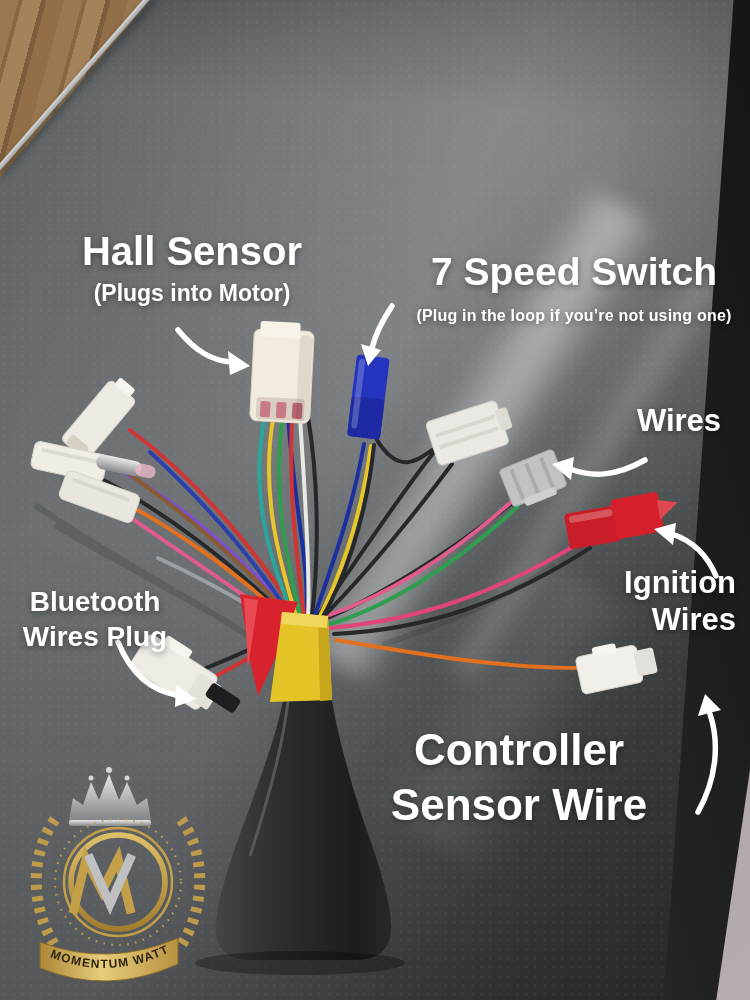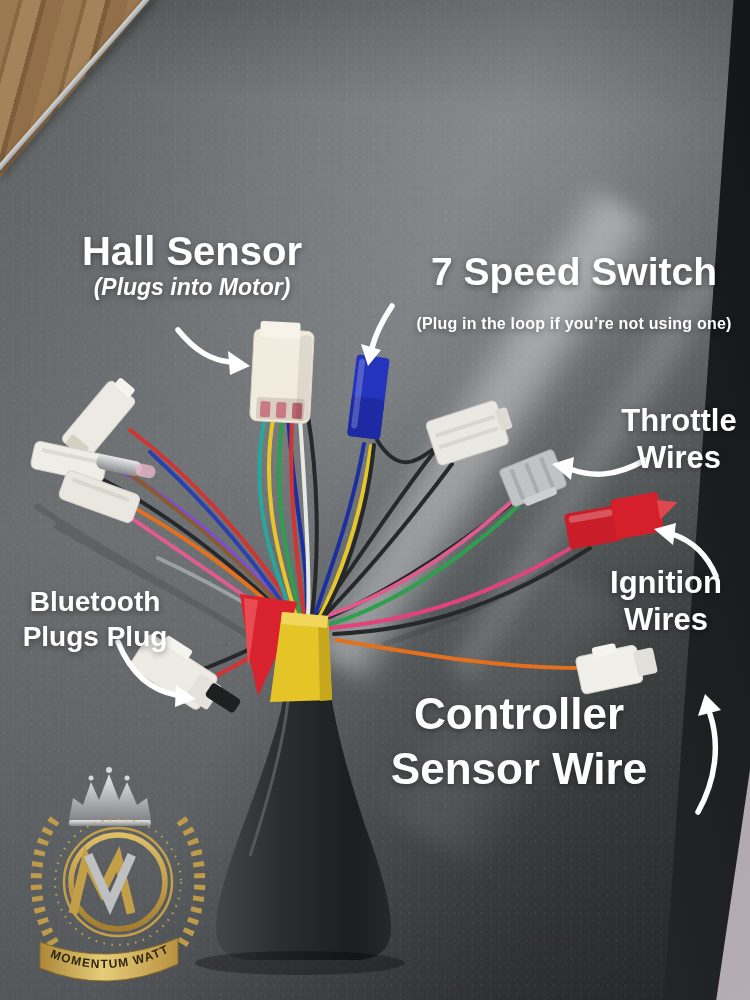--- a/index.html
+++ b/index.html
@@ -41,27 +41,27 @@
   .carpet{
     clip-path:polygon(100% 77%,100% 100%,95.5% 100%);
     background:linear-gradient(320deg,#b6acb3,#958a91);
   }
   svg.harness{position:absolute;inset:0;}
   .label{
     position:absolute;color:#fff;font-weight:700;text-align:center;
     text-shadow:0 2px 6px rgba(0,0,0,.4);line-height:1.15;
   }
   .lbl-hall{left:78px;top:228px;width:228px;font-size:40px;}
-  .lbl-hall .sub{font-size:23px;font-style:italic;}
+  .lbl-hall .sub{font-size:23px;margin-top:6px;}
   .lbl-speed{left:398px;top:250px;width:352px;font-size:39px;}
-  .lbl-speed .sub{font-size:16px;margin-top:20px;letter-spacing:.2px;}
+  .lbl-speed .sub{font-size:16px;margin-top:12px;letter-spacing:.2px;}
   .lbl-throttle{left:608px;top:402px;width:142px;font-size:31px;line-height:37px;}
-  .lbl-ignition{left:596px;top:564px;width:140px;font-size:31px;line-height:37px;}
+  .lbl-ignition{left:596px;top:564px;width:140px;font-size:31px;line-height:37px;text-align:right;}
   .lbl-bluetooth{left:10px;top:584px;width:170px;font-size:28px;line-height:35px;}
-  .lbl-controller{left:388px;top:686px;width:262px;font-size:44px;line-height:55px;}
+  .lbl-controller{left:388px;top:722px;width:262px;font-size:44px;line-height:55px;}
   .logo{position:absolute;left:28px;top:756px;width:190px;height:245px;opacity:.96;}
 </style>
 </head>
 <body>
 
 <div id="stage">
 
   <div class="layer speckle"></div>
   <div class="streak streak-a"></div>
   <div class="streak streak-b"></div>
@@ -250,32 +250,31 @@
     <div>Hall Sensor</div>
     <div class="sub">(Plugs into Motor)</div>
   </div>
 
   <div class="label lbl-speed">
     <div>7 Speed Switch</div>
     <div class="sub">(Plug in the loop if you’re  not using one)</div>
   </div>
 
   <div class="label lbl-throttle">
-    <div>Throttle</div>
     <div>Wires</div>
   </div>
 
   <div class="label lbl-ignition">
     <div>Ignition</div>
     <div>Wires</div>
   </div>
 
   <div class="label lbl-bluetooth">
     <div>Bluetooth</div>
-    <div>Plugs Plug</div>
+    <div>Wires Plug</div>
   </div>
 
   <div class="label lbl-controller">
     <div>Controller</div>
     <div>Sensor Wire</div>
   </div>
 
   <svg class="logo" viewBox="0 0 190 245">
     <defs>
       <linearGradient id="goldBanner" x1="0" y1="0" x2="1" y2="0">

